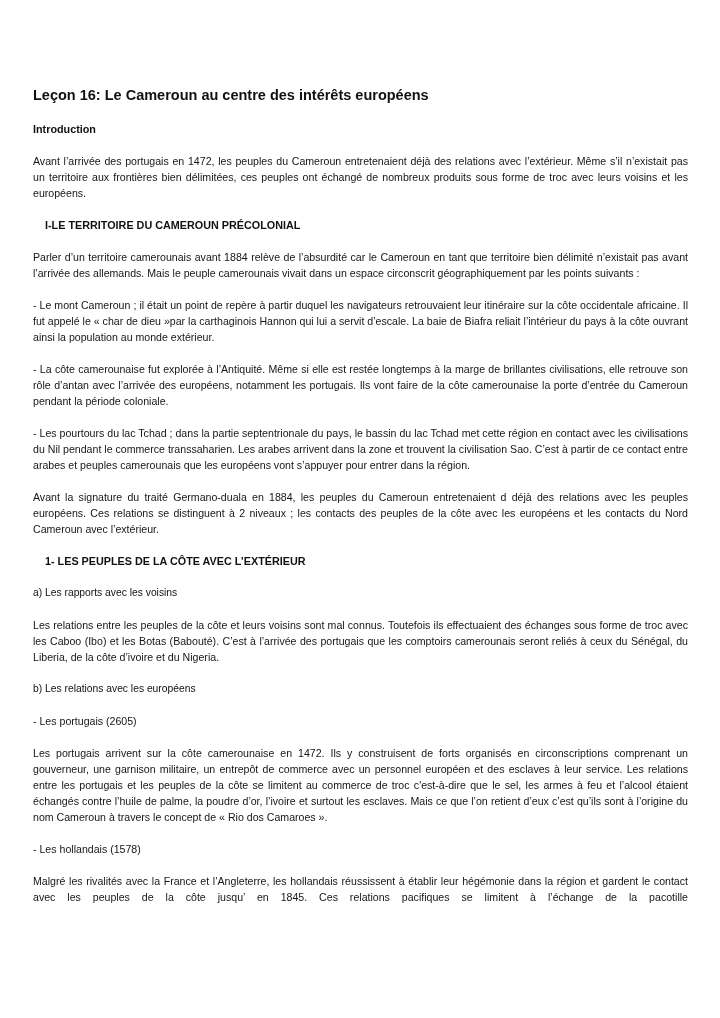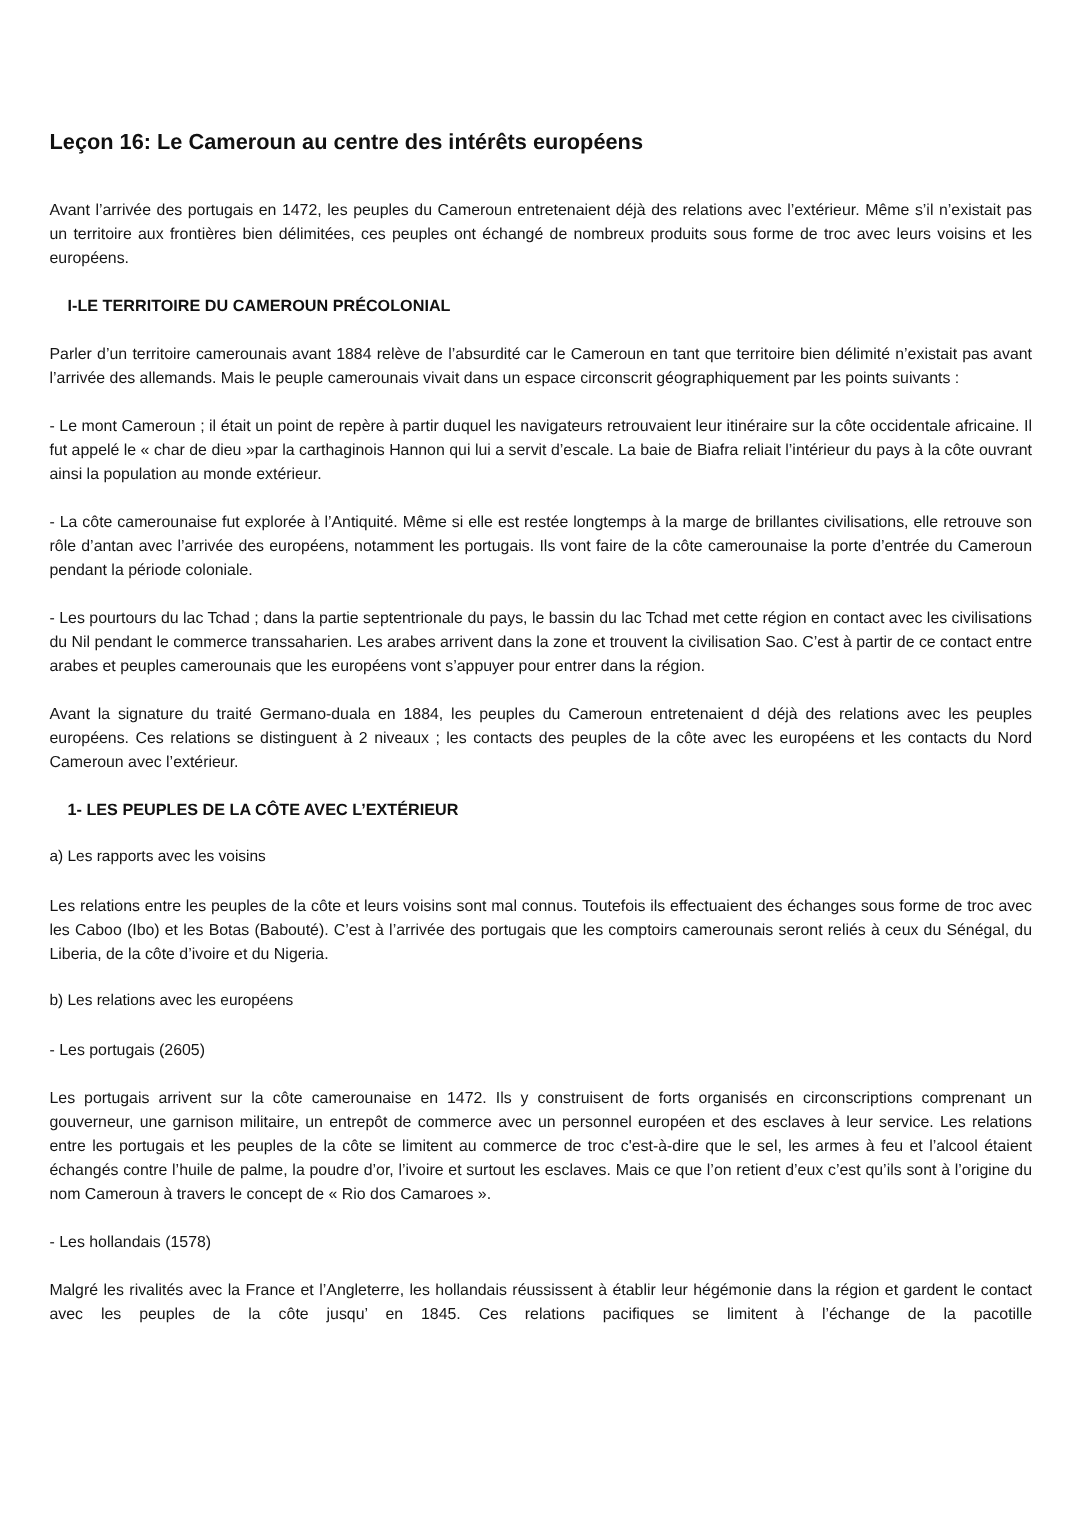--- a/index.html
+++ b/index.html
@@ -19,21 +19,21 @@
     box-sizing: border-box;
     width: 720px;
     height: 1018px;
     padding: 86px 32px 0 33px;
     background: #ffffff;
   }
   .doc-title {
     font-size: 14.5px;
     font-weight: bold;
     line-height: 18px;
-    margin: 0 0 28px 0;
+    margin: 0 0 17px 0;
     color: #111;
   }
   .sub-heading {
     font-size: 10.8px;
     font-weight: bold;
     line-height: 16px;
     margin: 0 0 16px 0;
     color: #111;
   }
   .section-heading {
@@ -64,20 +64,21 @@
     text-align-last: justify;
   }
 </style>
 </head>
 <body>
 
 <div class="page">
 
   <h1 class="doc-title">Leçon 16: Le Cameroun au centre des intérêts européens</h1>
 
+  <h2 class="sub-heading">Introduction</h2>
 
   <p class="para">Avant l’arrivée des portugais en 1472, les peuples du Cameroun entretenaient déjà des relations avec l’extérieur. Même s’il n’existait pas un territoire aux frontières bien délimitées, ces peuples ont échangé de nombreux produits sous forme de troc avec leurs voisins et les européens.</p>
 
   <h2 class="section-heading">I-LE TERRITOIRE DU CAMEROUN PRÉCOLONIAL</h2>
 
   <p class="para">Parler d’un territoire camerounais avant 1884 relève de l’absurdité car le Cameroun en tant que territoire bien délimité n’existait pas avant l’arrivée des allemands. Mais le peuple camerounais vivait dans un espace circonscrit géographiquement par les points suivants :</p>
 
   <p class="para">- Le mont Cameroun ; il était un point de repère à partir duquel les navigateurs retrouvaient leur itinéraire sur la côte occidentale africaine. Il fut appelé le « char de dieu »par la carthaginois Hannon qui lui a servit d’escale. La baie de Biafra reliait l’intérieur du pays à la côte ouvrant ainsi la population au monde extérieur.</p>
 
   <p class="para">- La côte camerounaise fut explorée à l’Antiquité. Même si elle est restée longtemps à la marge de brillantes civilisations, elle retrouve son rôle d’antan avec l’arrivée des européens, notamment les portugais. Ils vont faire de la côte camerounaise la porte d’entrée du Cameroun pendant la période coloniale.</p>

